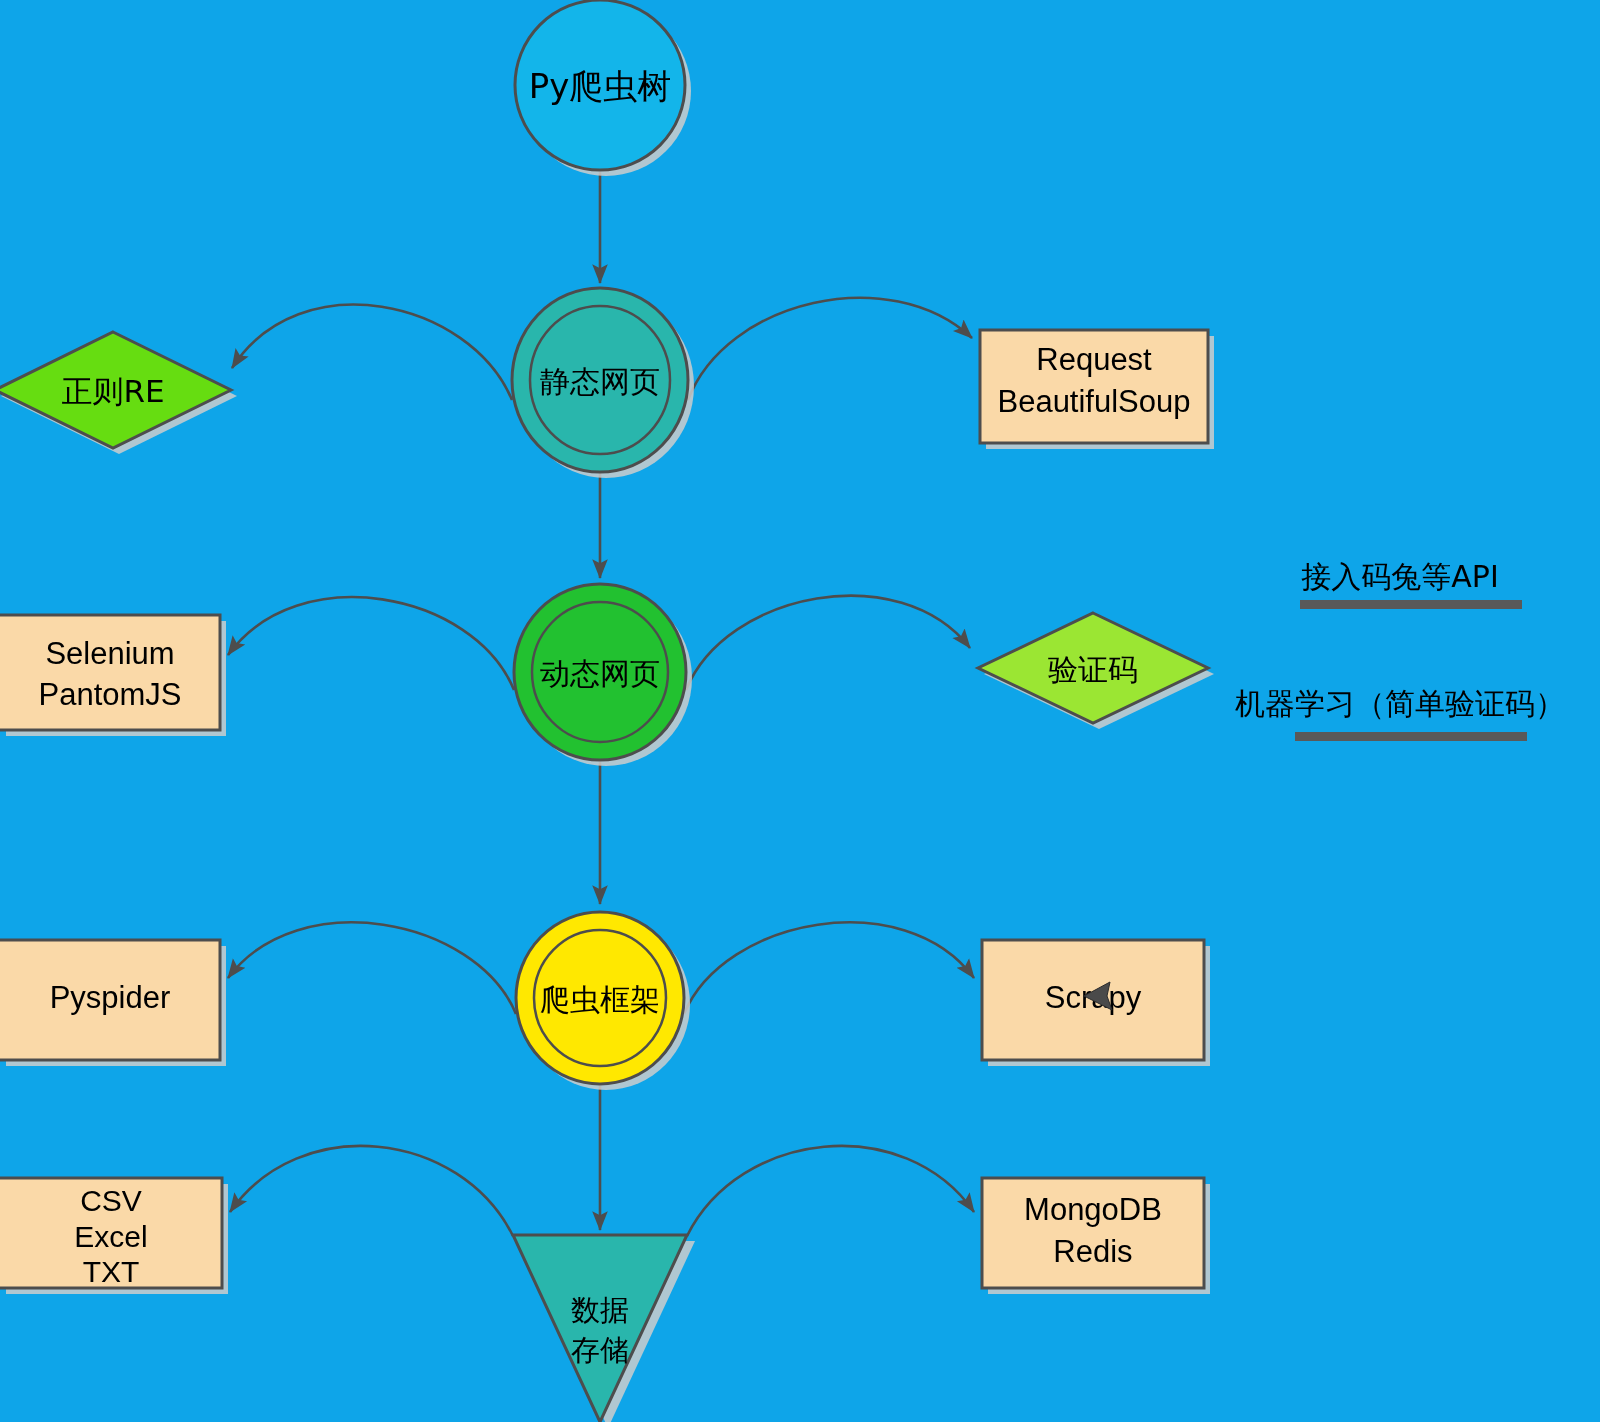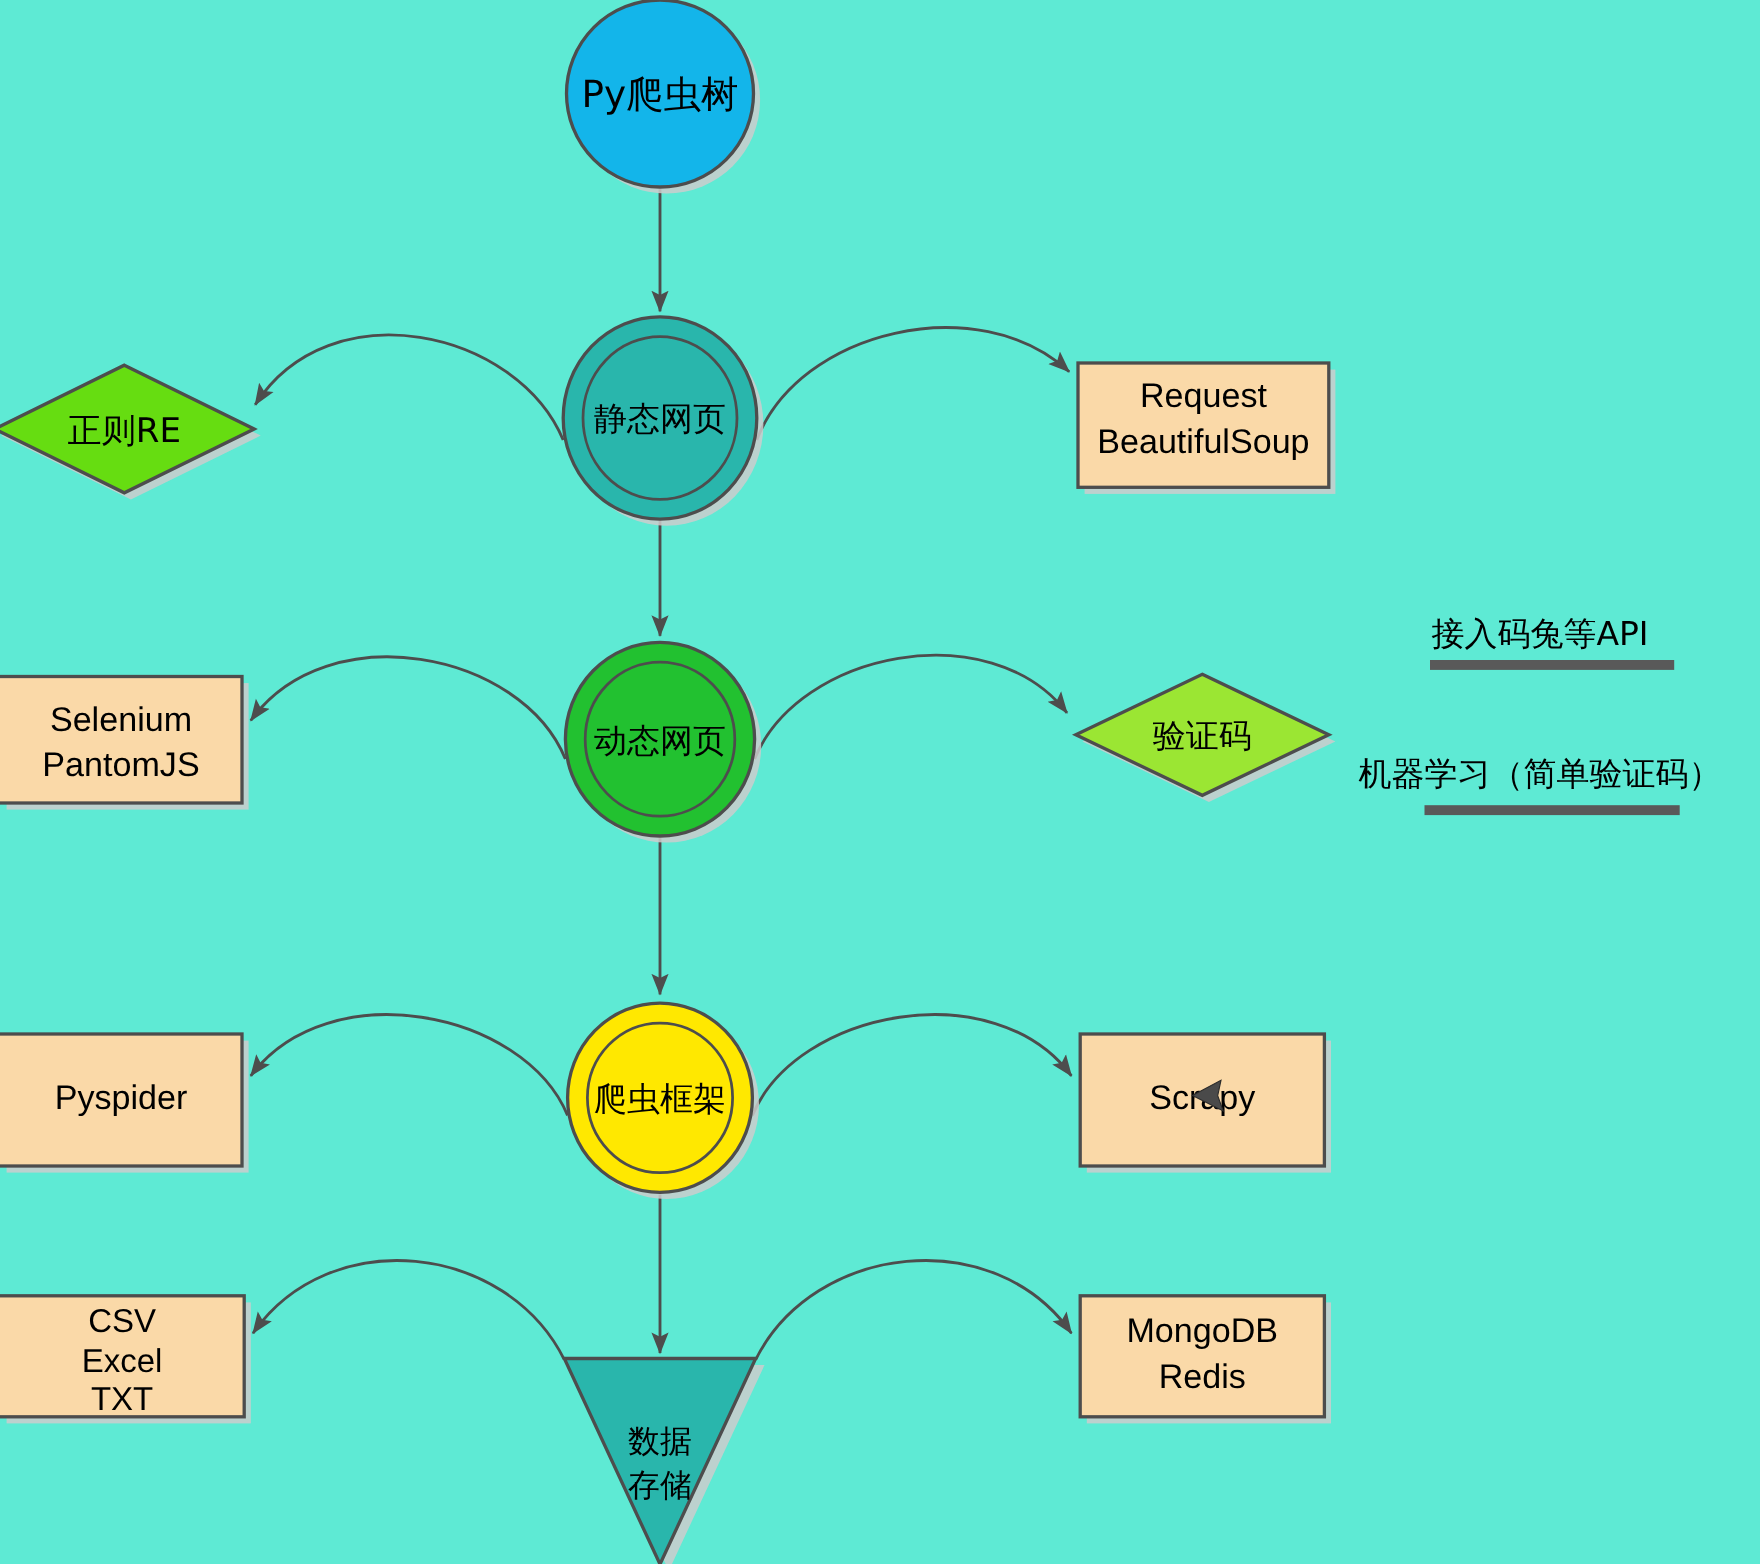--- a/index.html
+++ b/index.html
@@ -8,21 +8,21 @@
     background: #ffffff;
   }
   body {
     font-family: "Liberation Sans", "DejaVu Sans", sans-serif;
   }
   #canvas-wrap {
     position: relative;
     width: 1600px;
     height: 1422px;
     overflow: hidden;
-    background: #5eead4;
+    background: #0ea5e9;
   }
   svg#flow {
     display: block;
     width: 1600px;
     height: 1422px;
   }
   .node-shape {
     stroke: #4d4d4d;
     stroke-width: 3;
   }

